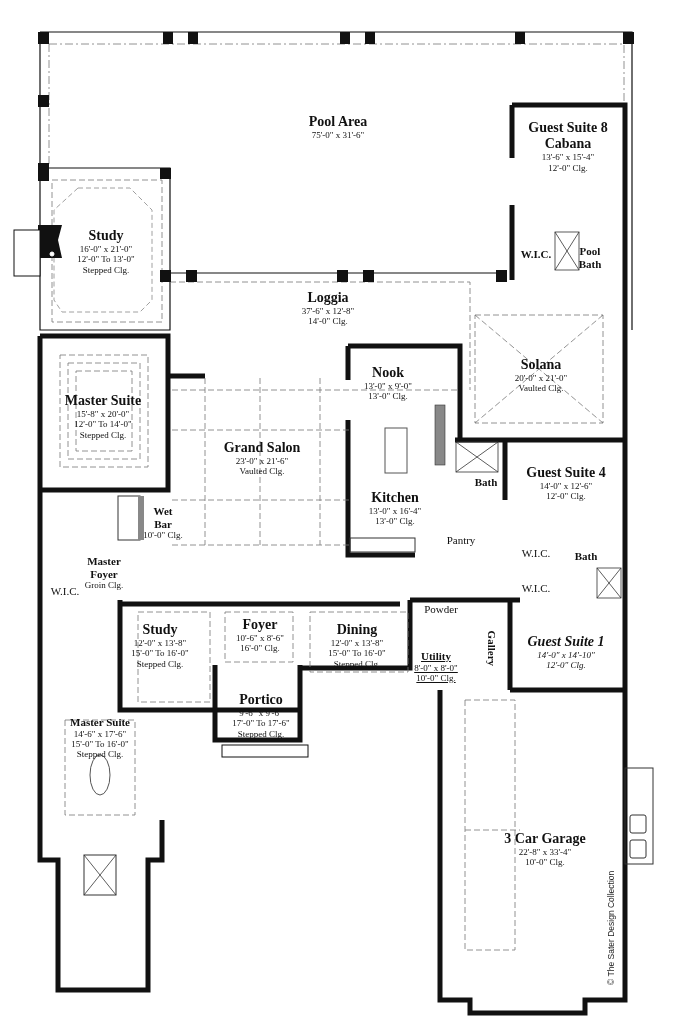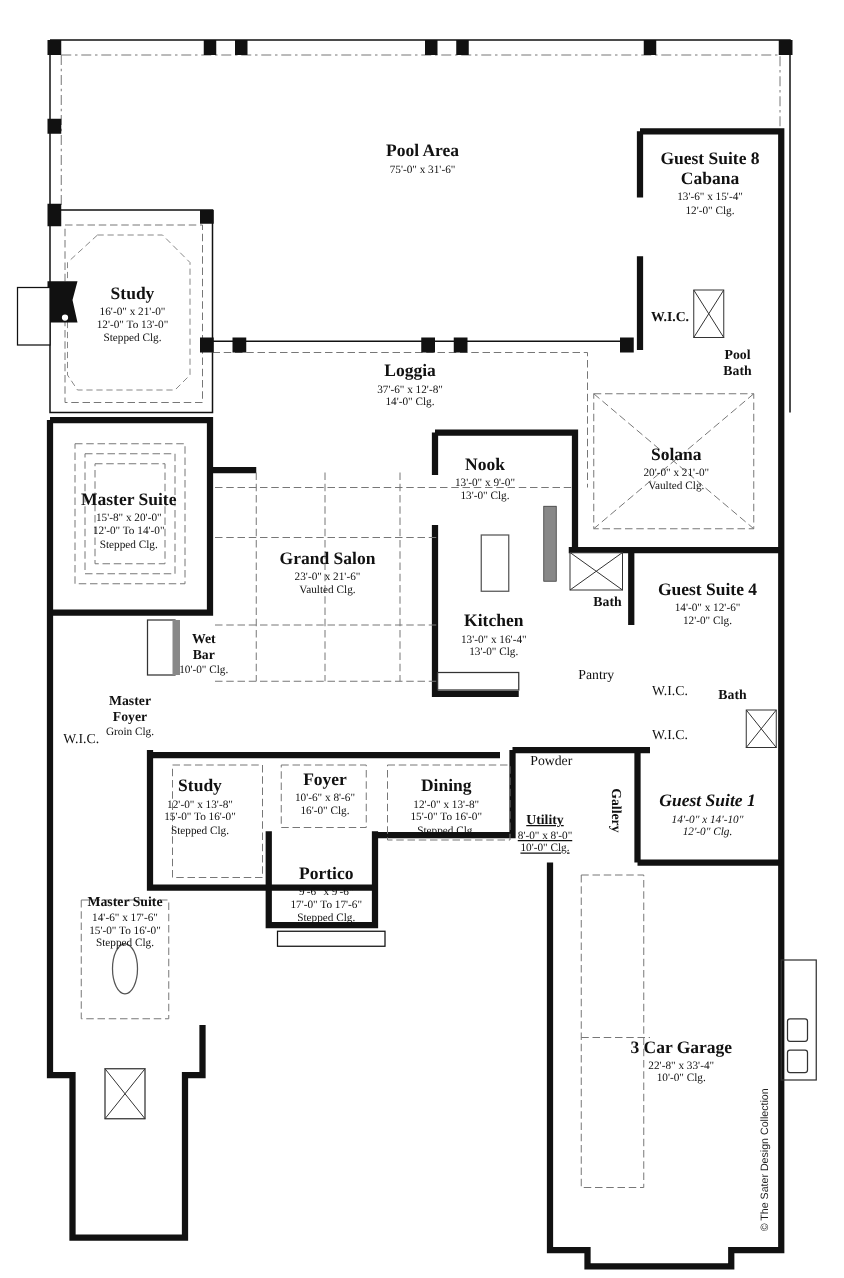--- a/index.html
+++ b/index.html
@@ -145,21 +145,21 @@
         <span class="dim">Stepped Clg.</span>
       </div>
       <div class="label" style="left: 328px; top: 290px;">
         <span class="name">Loggia</span>
         <span class="dim">37'-6" x  12'-8"</span>
         <span class="dim">14'-0"  Clg.</span>
       </div>
       <div class="label small" style="left: 536px; top: 248px;">
         <span class="name">W.I.C.</span>
       </div>
-      <div class="label small" style="left: 590px; top: 245px; margin-top: 33px;">
+      <div class="label small" style="left: 590px; top: 245px;">
         <span class="name">Pool</span>
         <span class="name">Bath</span>
       </div>
       <div class="label" style="left: 103px; top: 393px;">
         <span class="name">Master Suite</span>
         <span class="dim">15'-8" x  20'-0"</span>
         <span class="dim">12'-0"  To 14'-0"</span>
         <span class="dim">Stepped Clg.</span>
       </div>
       <div class="label" style="left: 262px; top: 440px;">
@@ -188,21 +188,21 @@
       <div class="label" style="left: 566px; top: 465px;">
         <span class="name">Guest Suite 4</span>
         <span class="dim">14'-0" x  12'-6"</span>
         <span class="dim">12'-0"  Clg.</span>
       </div>
       <div class="label small" style="left: 163px; top: 505px;">
         <span class="name">Wet</span>
         <span class="name">Bar</span>
         <span class="dim">10'-0" Clg.</span>
       </div>
-      <div class="label small" style="left: 461px; top: 534px; margin-left: 16px;">
+      <div class="label small" style="left: 461px; top: 534px;">
         <span class="name" style="font-weight: normal;">Pantry</span>
       </div>
       <div class="label small" style="left: 104px; top: 555px;">
         <span class="name">Master</span>
         <span class="name">Foyer</span>
         <span class="dim">Groin Clg.</span>
       </div>
       <div class="label small" style="left: 65px; top: 585px;">
         <span class="name" style="font-weight: normal;">W.I.C.</span>
       </div>

